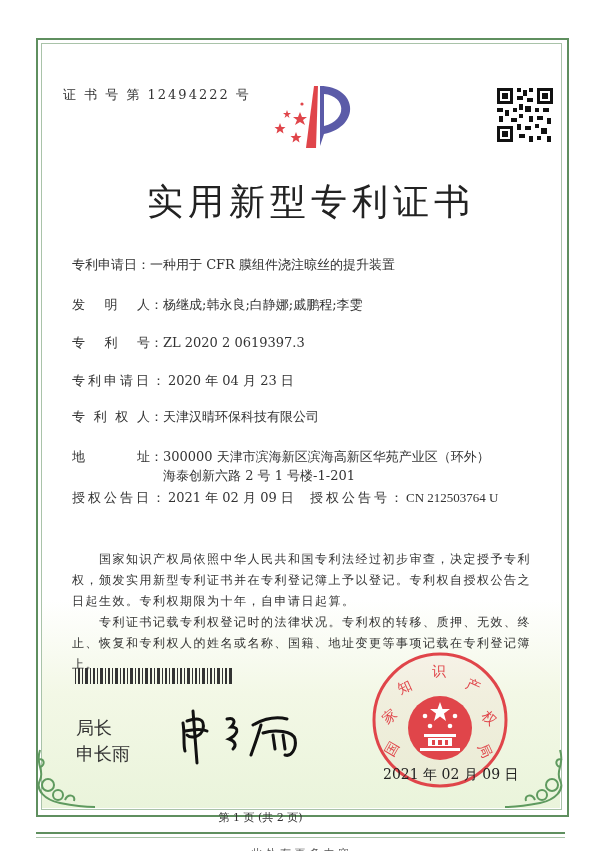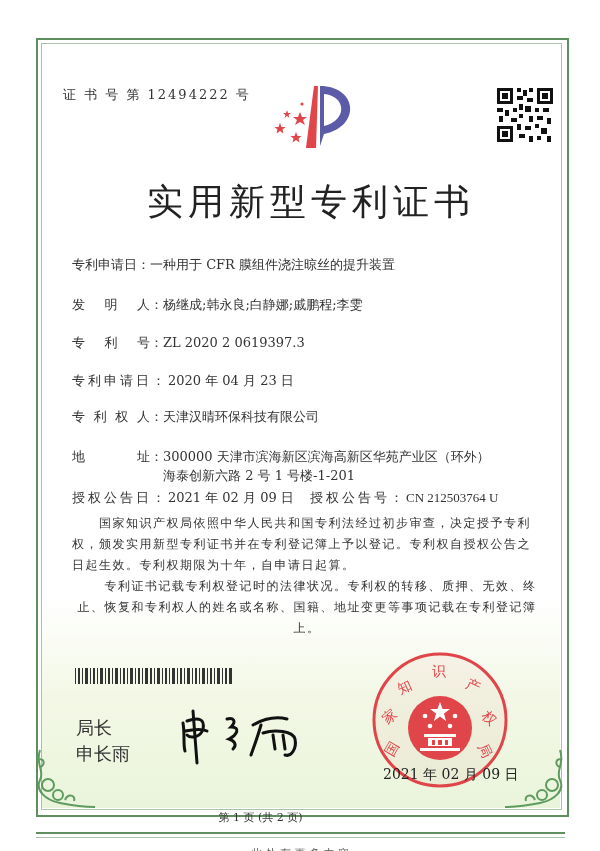--- a/index.html
+++ b/index.html
@@ -36,20 +36,21 @@
     font-family:"DejaVu Sans", "Liberation Sans", sans-serif;
     font-size:36px; letter-spacing:5px; color:#222;
   }
   .field { position:absolute; left:72px; font-size:13px; color:#333; white-space:nowrap; }
   .field .lbl { display:inline-block; }
   .field .val { display:inline-block; }
   .lbl-spread { display:inline-flex; justify-content:space-between; width:78px; }
   .para {
     position:absolute; left:72px; width:470px; font-size:12px; line-height:21px; color:#333;
     letter-spacing:1.5px;
+    margin-top:36px;
   }
   .barcode { position:absolute; left:75px; top:668px; width:160px; height:16px; }
   .director { position:absolute; left:76px; top:715px; font-family:"DejaVu Sans","Liberation Sans",sans-serif; font-size:18px; color:#333; line-height:26px; }
   .signature { position:absolute; left:175px; top:705px; width:140px; height:60px; }
   .seal { position:absolute; left:370px; top:650px; width:140px; height:140px; }
   .seal-date { position:absolute; left:383px; top:766px; font-size:14px; color:#222; }
   .page-no { position:absolute; left:0; width:521px; top:810px; text-align:center; font-size:11px; color:#333; }
   .bottom-rule { position:absolute; left:36px; top:832px; width:529px; height:3px; border-top:2px solid #5f8f5f; border-bottom:1px solid #a9c3a9; }
   .bottom-cut { position:absolute; left:0; width:600px; top:846px; text-align:center; font-size:11px; color:#555; }
 </style>
@@ -185,21 +186,21 @@
 </div>
 
 <div class="field" style="top:489px;">
   <span class="lbl" style="letter-spacing:3px;">授权公告日：</span><span class="val">2021 年 02 月 09 日</span>
 </div>
 <div class="field" style="top:489px; left:310px;font-family:Liberation Serif, serif;">
   <span class="lbl" style="letter-spacing:3px;">授权公告号：</span><span class="val">CN 212503764 U</span>
 </div>
 
 <div class="para" style="top:513px;">　　国家知识产权局依照中华人民共和国专利法经过初步审查，决定授予专利权，颁发实用新型专利证书并在专利登记簿上予以登记。专利权自授权公告之日起生效。专利权期限为十年，自申请日起算。</div>
-<div class="para" style="top:576px;text-align:center;">　　专利证书记载专利权登记时的法律状况。专利权的转移、质押、无效、终止、恢复和专利权人的姓名或名称、国籍、地址变更等事项记载在专利登记簿上。</div>
+<div class="para" style="top:576px;">　　专利证书记载专利权登记时的法律状况。专利权的转移、质押、无效、终止、恢复和专利权人的姓名或名称、国籍、地址变更等事项记载在专利登记簿上。</div>
 
 <svg class="barcode" viewBox="0 0 160 16" preserveAspectRatio="none">
   <g fill="#333">
     <rect x="0" y="0" width="1" height="16"></rect>
       <rect x="3" y="0" width="2" height="16"></rect>
       <rect x="7" y="0" width="1" height="16"></rect>
     <rect x="10" y="0" width="3" height="16"></rect>
       <rect x="15" y="0" width="1" height="16"></rect>
       <rect x="18" y="0" width="2" height="16"></rect>
     <rect x="22" y="0" width="1" height="16"></rect>

